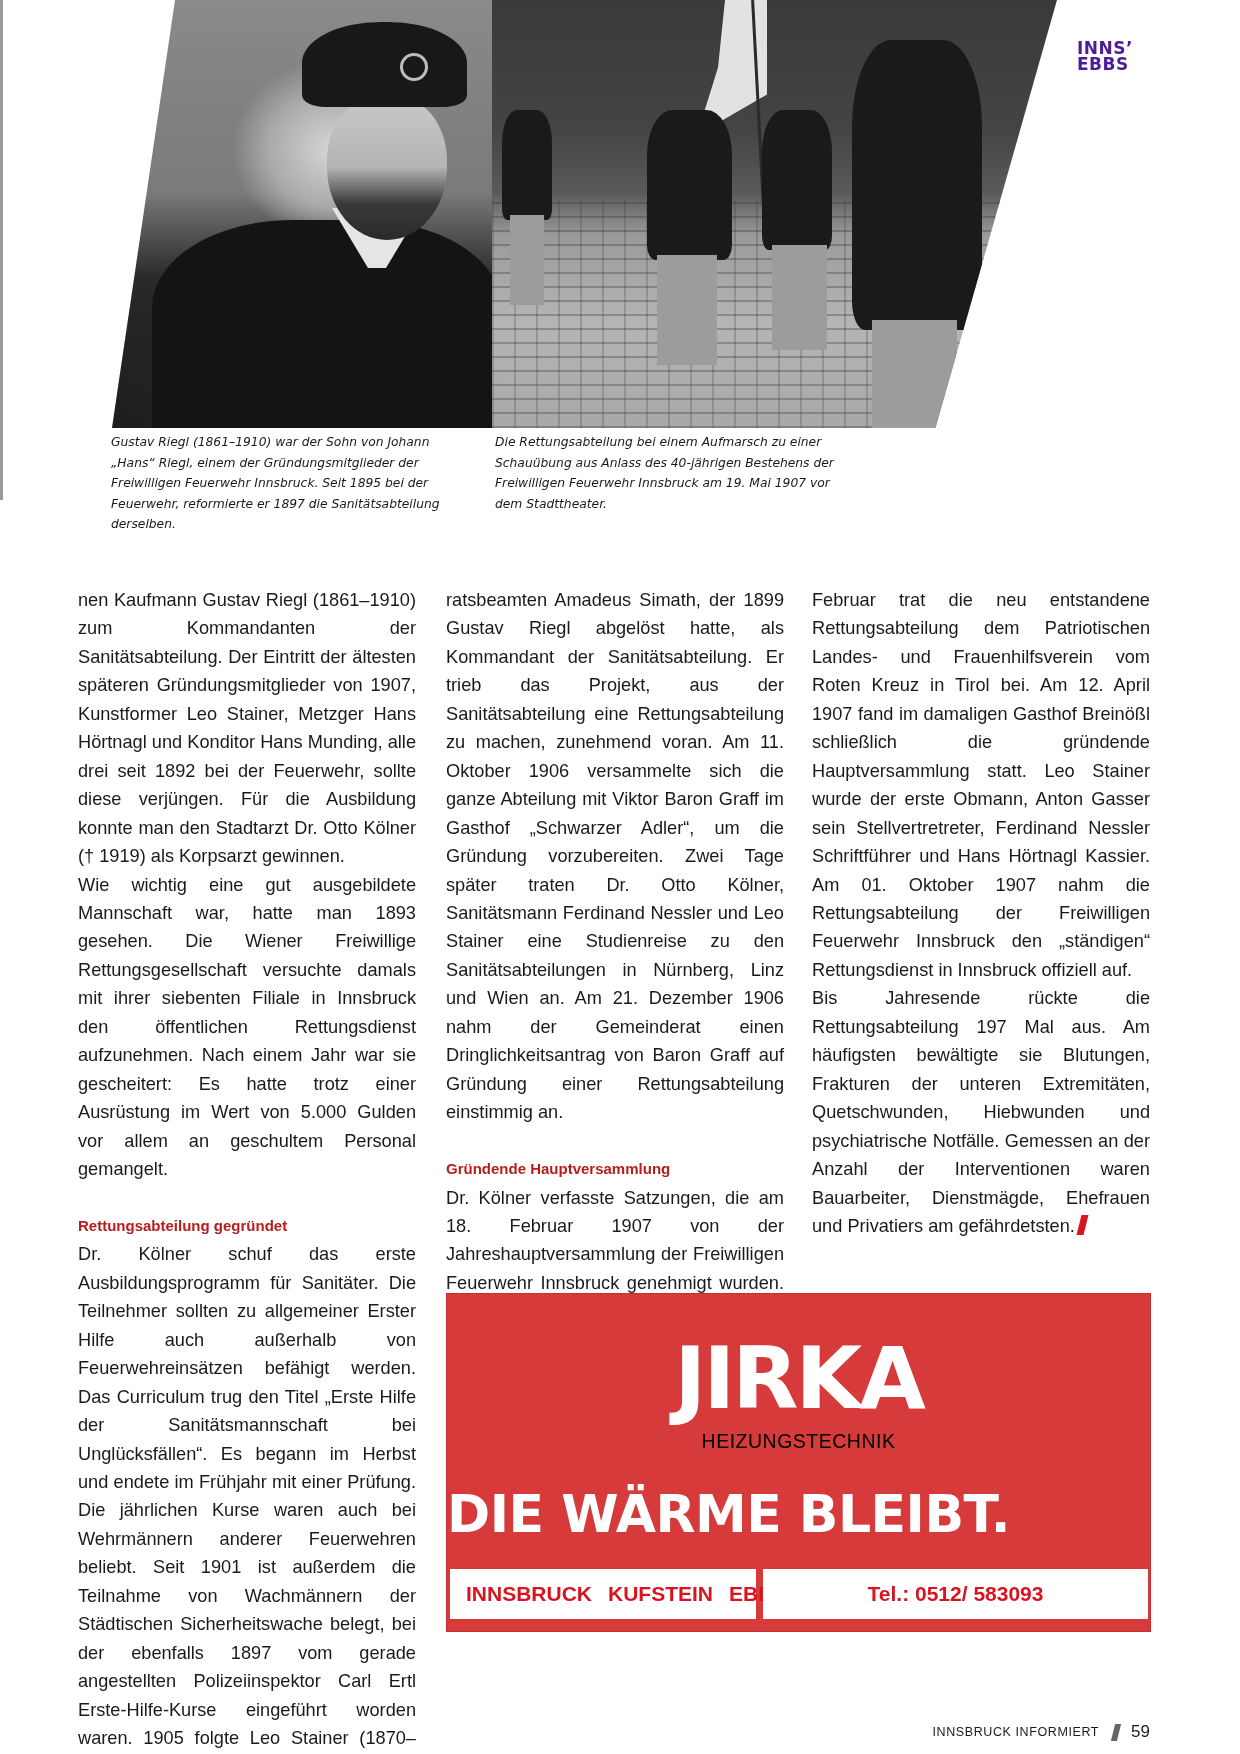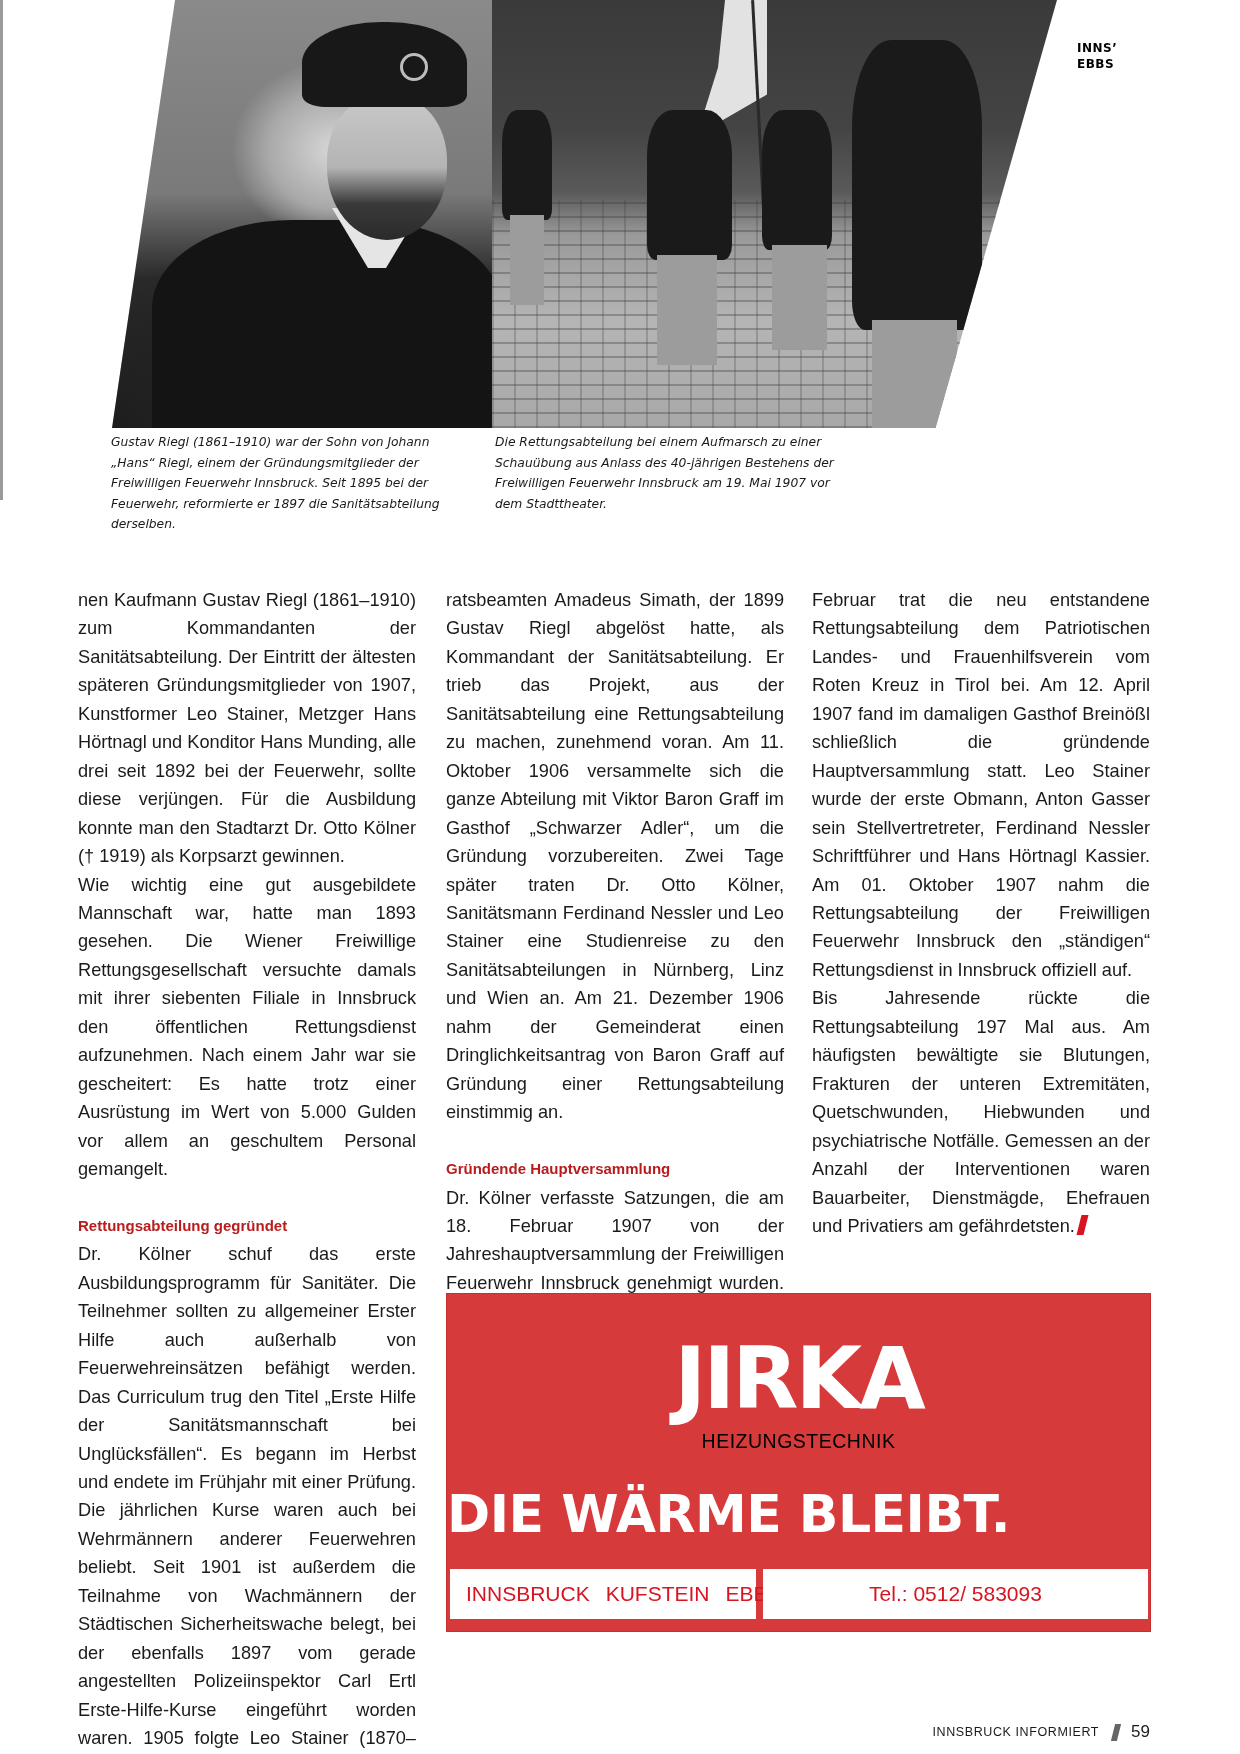--- a/index.html
+++ b/index.html
@@ -37,21 +37,21 @@
     background-image:
       repeating-linear-gradient(0deg, rgba(60,60,60,.35) 0 2px, transparent 2px 14px),
       repeating-linear-gradient(90deg, rgba(60,60,60,.25) 0 2px, transparent 2px 22px);
   }
   .parade-flag { position: absolute; left: 205px; top: 0; width: 70px; height: 135px; background: #e2e2e2; clip-path: polygon(40% 0,100% 0,100% 70%,0 100%,30% 50%); }
   .parade-pole { position: absolute; left: 265px; top: 0; width: 3px; height: 225px; background: #2a2a2a; transform: rotate(-3deg); }
   .parade-man { position: absolute; background: #1a1a1a; border-radius: 30% 30% 10% 10%; }
   .parade-legs { position: absolute; background: #9c9c9c; }
 
   
-  .logo { position: absolute; left: 1077px; top: 40px; font-family: "DejaVu Sans", sans-serif; font-weight: 900; font-size: 12px; line-height: 16px; color: #000000; letter-spacing: 0.5px; }
+  .logo { position: absolute; left: 1077px; top: 40px; font-family: "DejaVu Sans", sans-serif; font-weight: 900; font-size: 17px; line-height: 16px; color: #4c1d95; letter-spacing: 0.5px; }
 
   
   .caption {
     position: absolute; top: 432px; width: 345px;
     font-family: "DejaVu Sans", sans-serif; font-style: italic; font-size: 12.3px; line-height: 20.5px; color: #1a1a1a;
   }
   .caption-1 { left: 111px; }
   .caption-2 { left: 495px; width: 360px; }
 
   
@@ -68,21 +68,21 @@
     color: #b91c1c; font-weight: bold; font-size: 15px; line-height: 28.45px;
     margin-top: 28.45px; text-align: left;
   }
   .end-mark { display: inline-block; width: 7px; height: 20px; background: #d7141f; transform: skewX(-14deg); vertical-align: -3px; margin-left: 4px; }
 
   
   .ad { position: absolute; left: 446px; top: 1293px; width: 703px; height: 337px; background: #d73a3a; border: 1px solid #c62f2f; }
   .ad-brand { position: absolute; left: 0; right: 0; top: 44px; text-align: center; color: #fff; font-family: "DejaVu Sans", sans-serif; font-weight: 900; font-size: 86px; line-height: 80px; letter-spacing: -3px; }
   .ad-sub { position: absolute; left: 0; right: 0; top: 136px; text-align: center; color: #000000; font-family: "Liberation Sans", sans-serif; font-size: 19.5px; letter-spacing: 0.5px; }
   .ad-slogan { position: absolute; left: 0; right: 0; top: 192px; text-align: left; color: #fff; font-family: "DejaVu Sans", sans-serif; font-weight: 900; font-size: 52px; line-height: 56px; letter-spacing: -0.5px; }
-  .ad-box { position: absolute; top: 275px; height: 50px; background: #fff; display: flex; align-items: center; color: #d7141f; font-family: "Liberation Sans", sans-serif; font-weight: normal; }
+  .ad-box { position: absolute; top: 275px; height: 50px; background: #fff; display: flex; align-items: center; color: #d7141f; font-family: "Liberation Sans", sans-serif; font-weight: bold; }
   .ad-box-locations { left: 3px; width: 306px; padding-left: 16px; box-sizing: border-box; font-size: 21px; }
   .ad-box-phone { left: 316px; width: 385px; justify-content: center; font-size: 21px; }
   .ad-sep { display: inline-block; width: 1.5px; height: 18px; background: #d7141f; margin: 0 8px; vertical-align: 6px; }
 
   
   .footer { position: absolute; right: 90px; top: 1722px; display: flex; align-items: center; font-family: "Liberation Sans", sans-serif; color: #1a1a1a; }
   .footer-pub { font-size: 12.5px; letter-spacing: 0.6px; }
   .footer-slash { display: inline-block; width: 6px; height: 17px; background: #666; transform: skewX(-14deg); margin: 0 12px 0 14px; }
   .footer-page { font-size: 17px; }
 </style>

